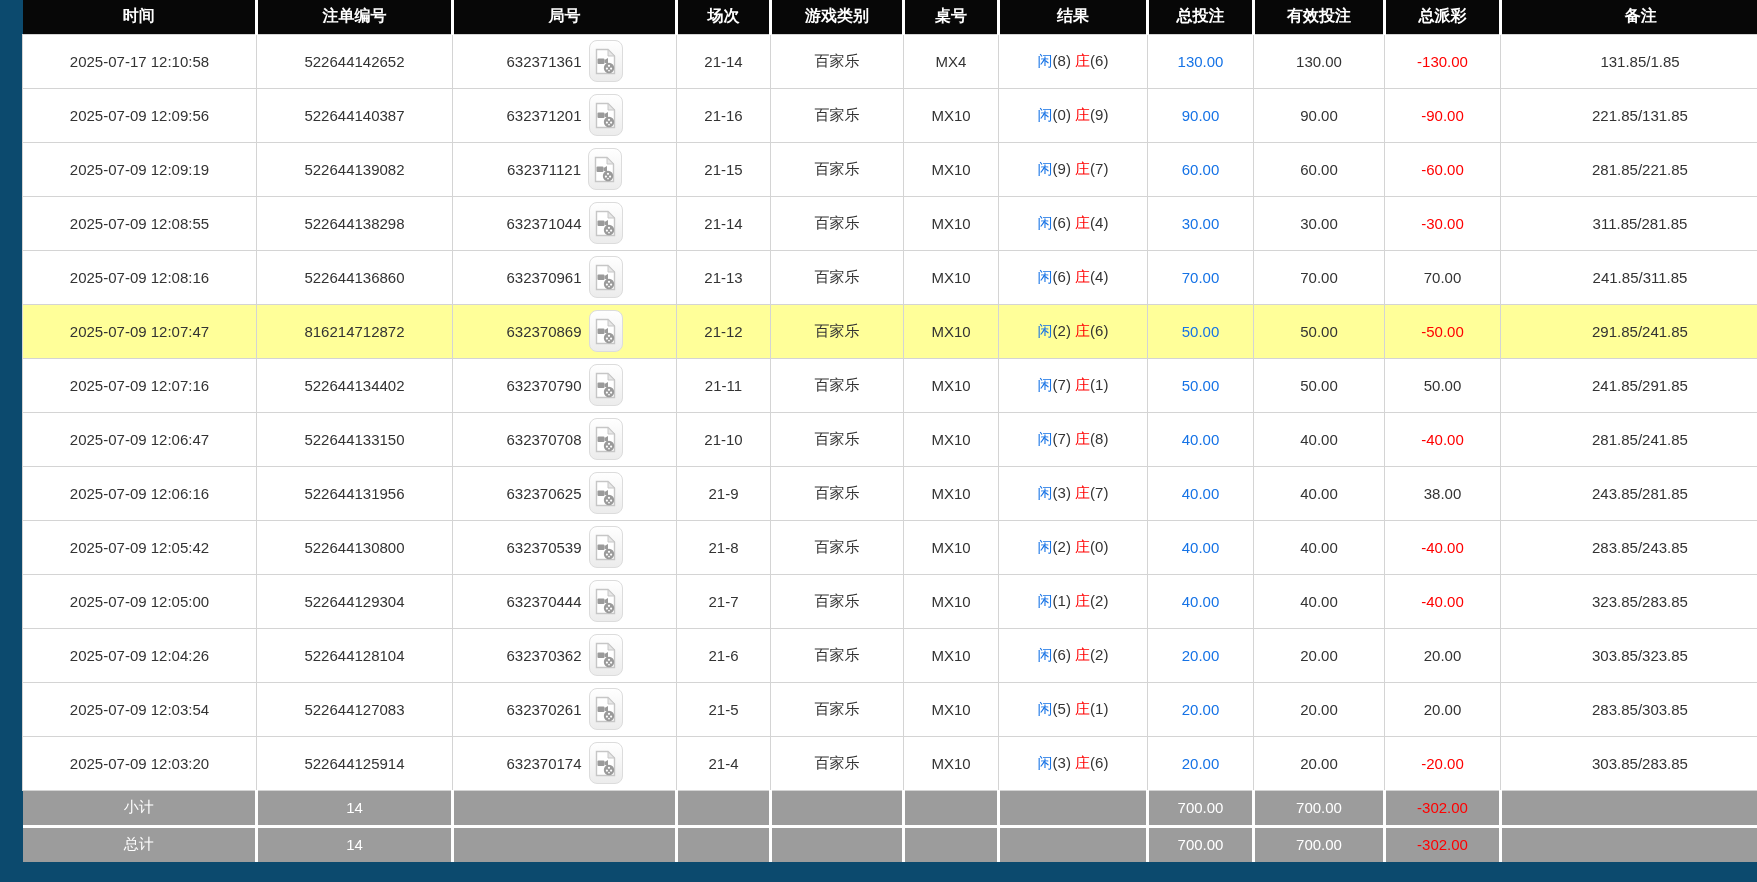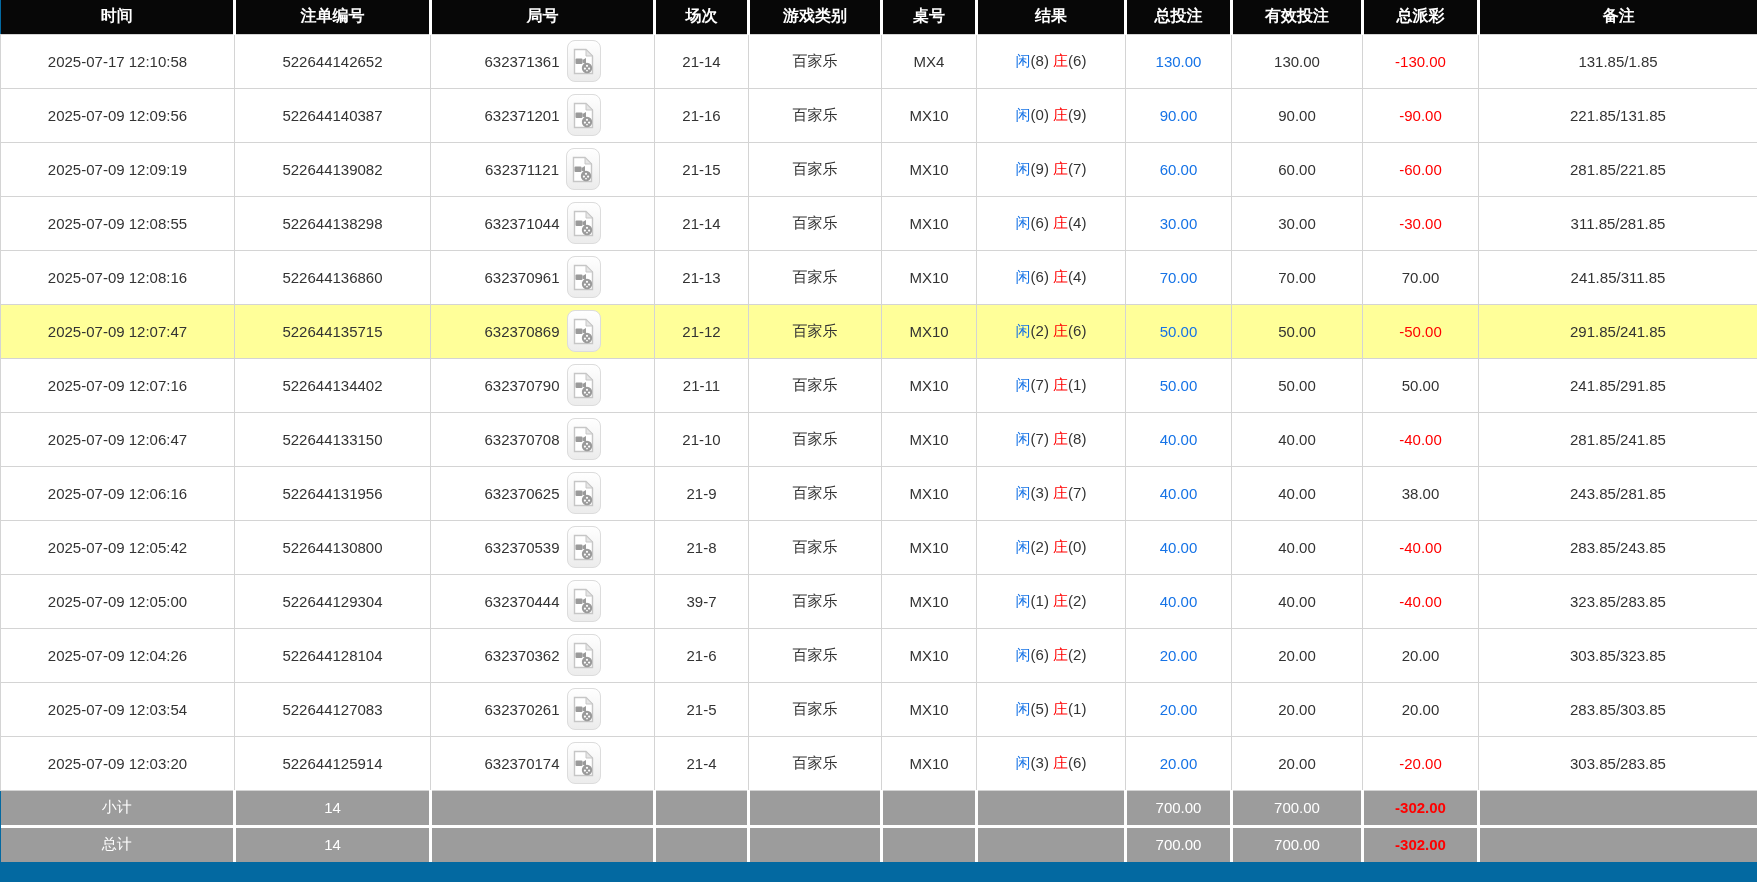--- a/index.html
+++ b/index.html
@@ -10,21 +10,21 @@
     --header-bg:#070707;
     --footer-bg:#9c9c9c;
     --highlight:#ffff99;
   }
   *{box-sizing:border-box;}
   html,body{margin:0;padding:0;background:#ffffff;}
   body{
     font-family:"Liberation Sans","DejaVu Sans",sans-serif;
     color:var(--text);
   }
-  .page{width:1757px;height:882px;background:#0369a1;overflow:hidden;}
+  .page{width:1757px;height:882px;background:#0c4a6e;overflow:hidden;padding-left:22px;}
   table.bet-table{
     width:1757px;
     border-collapse:collapse;
     table-layout:fixed;
   }
   
   thead th{
     background:var(--header-bg);
     color:#ffffff;
     font-size:16px;
@@ -74,21 +74,21 @@
     height:36px;
     text-align:center;
     vertical-align:middle;
     border-right:3px solid #ffffff;
     border-top:3px solid #ffffff;
     padding:0 4px;
   }
   tfoot td:last-child{border-right:none;}
   tfoot tr:first-child td{border-top:1px solid #cccccc;}
   tfoot td.f-bold{font-weight:normal;}
-  tfoot td.val-red{color:var(--red);font-weight:bold;}
+  tfoot td.val-red{color:var(--red);}
 </style>
 </head>
 <body>
 
 <div class="page">
   <table class="bet-table">
     <colgroup>
       <col style="width:234px">
         <col style="width:196px">
         <col style="width:224px">
@@ -262,21 +262,21 @@
           <td>百家乐</td>
           <td>MX10</td>
           <td><span class="result-player">闲</span><span class="result-num">(6) </span><span class="result-banker">庄</span><span class="result-num">(4)</span></td>
           <td class="val-blue">70.00</td>
           <td>70.00</td>
           <td>70.00</td>
           <td>241.85/311.85</td>
         </tr>
         <tr class="highlighted">
           <td>2025-07-09 12:07:47</td>
-          <td>522644135715</td>
+          <td>816214712872</td>
           <td>
             <div class="round-wrap">
               <span>632370869</span>
               <button class="video-btn">
                 <svg width="21" height="27" viewBox="0 0 21 27">
                   <path d="M1.5 1.5 h11.5 l6.5 6.5 v17.5 h-18 z" fill="#ffffff" stroke="#c6c6c6" stroke-width="1.4"></path>
                   <path d="M13 1.5 l6.5 6.5 h-6.5 z" fill="#e6e6e6" stroke="#c6c6c6" stroke-width="1"></path>
                   <rect x="2.5" y="10.5" width="7" height="5.5" rx="1" fill="#9a9a9a"></rect>
                   <path d="M9.5 12 l3.5 -2 v6.5 l-3.5 -2 z" fill="#9a9a9a"></path>
                   <circle cx="14" cy="20" r="5.2" fill="#9a9a9a"></circle>
@@ -431,21 +431,21 @@
                   <path d="M9.5 12 l3.5 -2 v6.5 l-3.5 -2 z" fill="#9a9a9a"></path>
                   <circle cx="14" cy="20" r="5.2" fill="#9a9a9a"></circle>
                   <circle cx="14" cy="17.8" r="1.1" fill="#ffffff"></circle>
                   <circle cx="11.9" cy="20.6" r="1.1" fill="#ffffff"></circle>
                   <circle cx="16.1" cy="20.6" r="1.1" fill="#ffffff"></circle>
                   <circle cx="14" cy="22.6" r="0.9" fill="#ffffff"></circle>
                 </svg>
               </button>
             </div>
           </td>
-          <td>39-7</td>
+          <td>21-7</td>
           <td>百家乐</td>
           <td>MX10</td>
           <td><span class="result-player">闲</span><span class="result-num">(1) </span><span class="result-banker">庄</span><span class="result-num">(2)</span></td>
           <td class="val-blue">40.00</td>
           <td>40.00</td>
           <td class="val-red">-40.00</td>
           <td>323.85/283.85</td>
         </tr>
         <tr>
           <td>2025-07-09 12:04:26</td>

